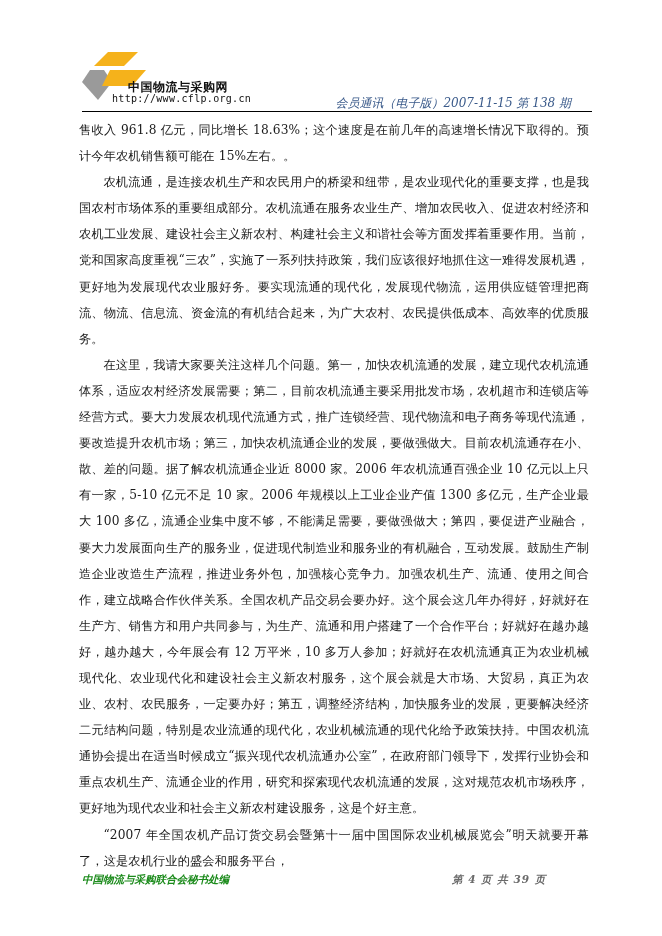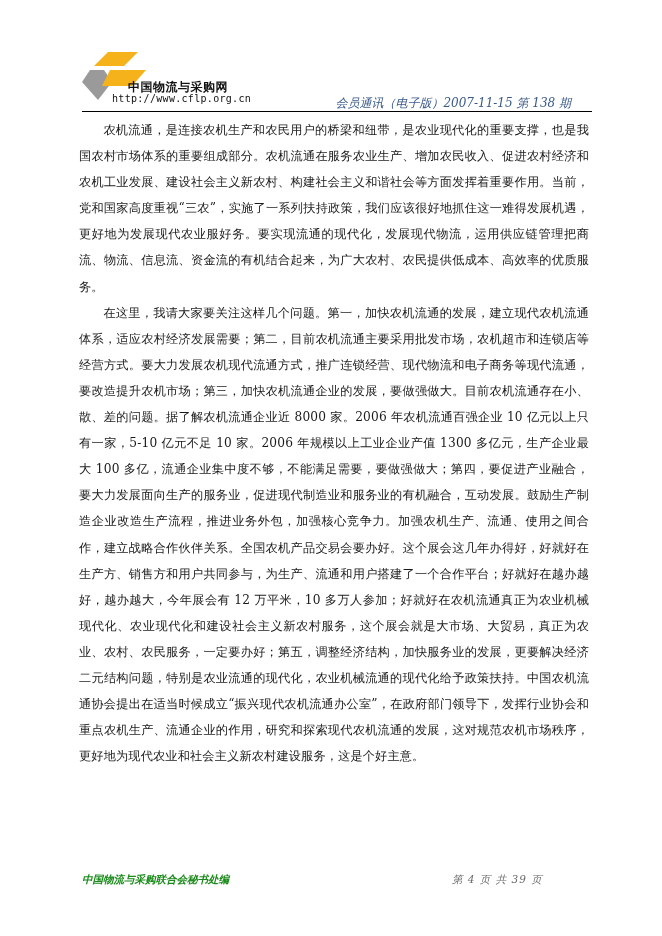--- a/index.html
+++ b/index.html
@@ -14,36 +14,38 @@
   .issue { position: absolute; right: 95px; top: 95px; font-family: "DejaVu Serif", serif;
            font-style: italic; font-size: 12px; color: #3a5a8a; }
   .rule { position: absolute; left: 78px; top: 111px; width: 510px; height: 1px; background: #000; }
   .body-text { position: absolute; left: 79px; top: 117px; width: 510px;
                font-size: 12.2px; line-height: 26.1px; text-align: justify; letter-spacing: 0.15px; }
   .body-text p { margin: 0; }
   .body-text p.indent { text-indent: 2em; }
   .footer-left { position: absolute; left: 82px; top: 873px; font-family: Liberation Mono, monospace;
                  font-style: italic; font-weight: bold; font-size: 10.5px; color: #1a8a1a; }
   .footer-right { position: absolute; left: 452px; top: 873px; font-family: "DejaVu Serif", serif;
-                  font-style: italic; font-size: 10.5px; color: #6a6a6a; letter-spacing: 1px; }
+                  font-style: italic; font-size: 10.5px; color: #6a6a6a; letter-spacing: 1px; font-weight: bold; }
 </style>
 </head>
 <body>
 
 <div class="header">
   <svg class="logo" viewBox="0 0 80 60" width="80" height="60">
     <polygon points="26,0 56,0 42,14 12,14" fill="#f5b21b"></polygon>
     <polygon points="8,18 22,18 30,30 16,48 0,30" fill="#9a9a9a"></polygon>
     <polygon points="28,18 64,18 50,34 20,34" fill="#f5b21b"></polygon>
   </svg>
   <div class="logo-title">中国物流与采购网</div>
   <div class="logo-url">http://www.cflp.org.cn</div>
   <div class="issue">会员通讯（电子版）2007-11-15 第 138 期</div>
   <div class="rule"></div>
 </div>
 
 <div class="body-text">
+  <p>售收入 961.8 亿元，同比增长 18.63%；这个速度是在前几年的高速增长情况下取得的。预计今年农机销售额可能在 15%左右。。</p>
   <p class="indent">农机流通，是连接农机生产和农民用户的桥梁和纽带，是农业现代化的重要支撑，也是我国农村市场体系的重要组成部分。农机流通在服务农业生产、增加农民收入、促进农村经济和农机工业发展、建设社会主义新农村、构建社会主义和谐社会等方面发挥着重要作用。当前，党和国家高度重视“三农”，实施了一系列扶持政策，我们应该很好地抓住这一难得发展机遇，更好地为发展现代农业服好务。要实现流通的现代化，发展现代物流，运用供应链管理把商流、物流、信息流、资金流的有机结合起来，为广大农村、农民提供低成本、高效率的优质服务。</p>
   <p class="indent">在这里，我请大家要关注这样几个问题。第一，加快农机流通的发展，建立现代农机流通体系，适应农村经济发展需要；第二，目前农机流通主要采用批发市场，农机超市和连锁店等经营方式。要大力发展农机现代流通方式，推广连锁经营、现代物流和电子商务等现代流通，要改造提升农机市场；第三，加快农机流通企业的发展，要做强做大。目前农机流通存在小、散、差的问题。据了解农机流通企业近 8000 家。2006 年农机流通百强企业 10 亿元以上只有一家，5-10 亿元不足 10 家。2006 年规模以上工业企业产值 1300 多亿元，生产企业最大 100 多亿，流通企业集中度不够，不能满足需要，要做强做大；第四，要促进产业融合，要大力发展面向生产的服务业，促进现代制造业和服务业的有机融合，互动发展。鼓励生产制造企业改造生产流程，推进业务外包，加强核心竞争力。加强农机生产、流通、使用之间合作，建立战略合作伙伴关系。全国农机产品交易会要办好。这个展会这几年办得好，好就好在生产方、销售方和用户共同参与，为生产、流通和用户搭建了一个合作平台；好就好在越办越好，越办越大，今年展会有 12 万平米，10 多万人参加；好就好在农机流通真正为农业机械现代化、农业现代化和建设社会主义新农村服务，这个展会就是大市场、大贸易，真正为农业、农村、农民服务，一定要办好；第五，调整经济结构，加快服务业的发展，更要解决经济二元结构问题，特别是农业流通的现代化，农业机械流通的现代化给予政策扶持。中国农机流通协会提出在适当时候成立“振兴现代农机流通办公室”，在政府部门领导下，发挥行业协会和重点农机生产、流通企业的作用，研究和探索现代农机流通的发展，这对规范农机市场秩序，更好地为现代农业和社会主义新农村建设服务，这是个好主意。</p>
+  <p class="indent">“2007 年全国农机产品订货交易会暨第十一届中国国际农业机械展览会”明天就要开幕了，这是农机行业的盛会和服务平台，</p>
 </div>
 
 <div class="footer-left">中国物流与采购联合会秘书处编</div>
 <div class="footer-right">第 4 页 共 39 页</div>
 
 </body></html>

